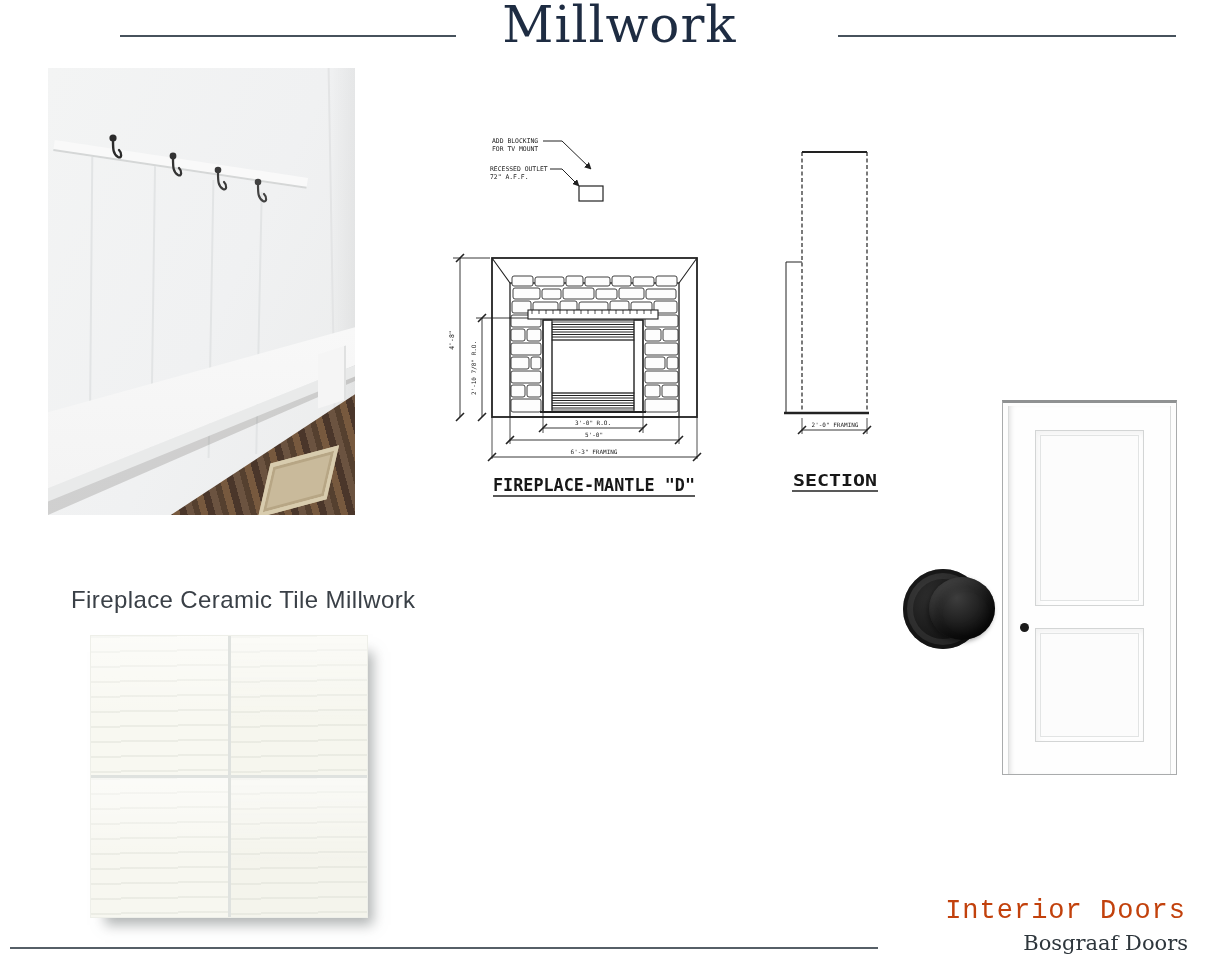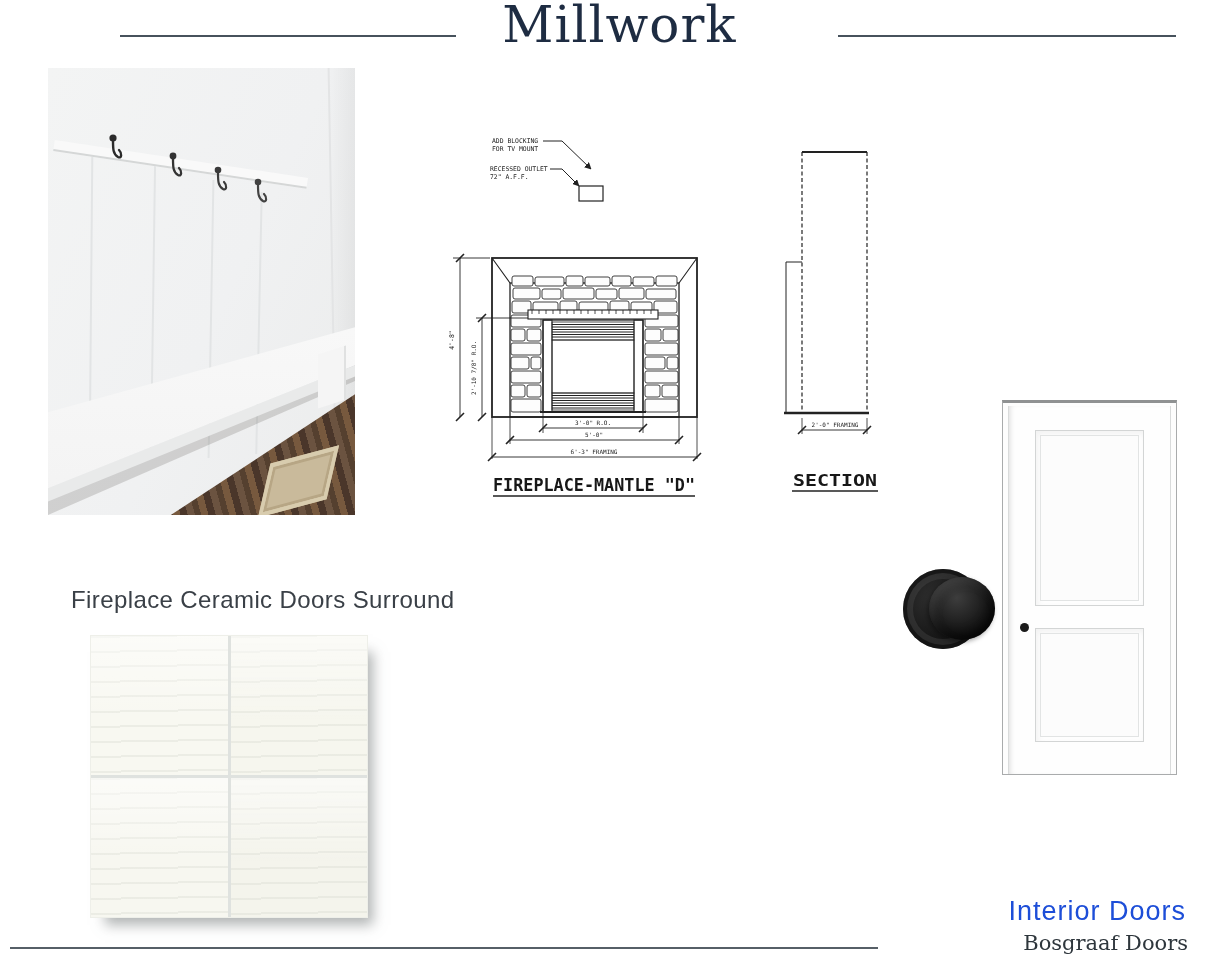--- a/index.html
+++ b/index.html
@@ -76,21 +76,21 @@
     border-left:1px solid #d9dbdb;border-right:1px solid #d9dbdb;
     box-shadow:inset 4px 0 6px -4px rgba(0,0,0,.18);}
   .door-panel{position:absolute;left:26px;right:26px;border:1px solid #d3d5d5;
     box-shadow:inset 2px 3px 6px rgba(0,0,0,.05);}
   .door-panel .inner{position:absolute;inset:4px;border:1px solid #e2e4e4;background:#fcfcfc;}
   #panel-top{top:24px;height:174px;}
   #panel-bottom{top:222px;height:112px;}
   #door-knob-dot{position:absolute;left:11px;top:217px;width:9px;height:9px;border-radius:50%;background:#1b1b1b;}
 
   
-  #doors-heading{right:27px;top:896px;font-size:27px;letter-spacing:1px;color:#1d4ed8;}
+  #doors-heading{right:27px;top:896px;font-size:27px;letter-spacing:1px;color:#c2410c;font-family:Liberation Mono, monospace;}
   #brand{right:25px;top:931px;font-size:21px;font-family:"DejaVu Serif", serif;color:#2e363c;}
   #bottom-rule{left:10px;top:947px;width:868px;height:2px;background:#565f67;}
 </style>
 </head>
 <body>
 
 <div id="canvas">
 
   <div id="rule-left" class="title-rule"></div>
   <h1 id="page-title">Millwork</h1>
@@ -225,21 +225,21 @@
     <path class="ink" stroke-width="1" d="M11 144h16M11 144v151"></path>
     <path class="ink" stroke-width="2.5" d="M9 295h85"></path>
     <path class="ink" stroke-width=".8" d="M27 300v16M92 300v16"></path>
     <path class="ink" stroke-width=".9" d="M27 312h65"></path>
     <path class="ink" stroke-width="1.6" d="M23 316l8 -8M88 316l8 -8"></path>
     <text class="dtxt" font-size="6" text-anchor="middle" x="60" y="309">2'-0" FRAMING</text>
     <text class="dlabel" font-size="15" text-anchor="middle" x="60" y="368" textLength="84" lengthAdjust="spacingAndGlyphs">SECTION</text>
     <path class="ink" stroke-width="1.6" d="M17 373h86"></path>
   </svg>
 
-  <div id="tile-heading" class="abs">Fireplace Ceramic Doors Surround</div>
+  <div id="tile-heading" class="abs">Fireplace Ceramic Tile Millwork</div>
   <div id="tile-swatch" class="abs">
     <div class="tile t1"></div>
     <div class="tile t2"></div>
     <div class="tile t3"></div>
     <div class="tile t4"></div>
   </div>
 
   <div id="door-knob" class="abs">
     <div id="knob-rosette"></div>
     <div id="knob-face"></div>

